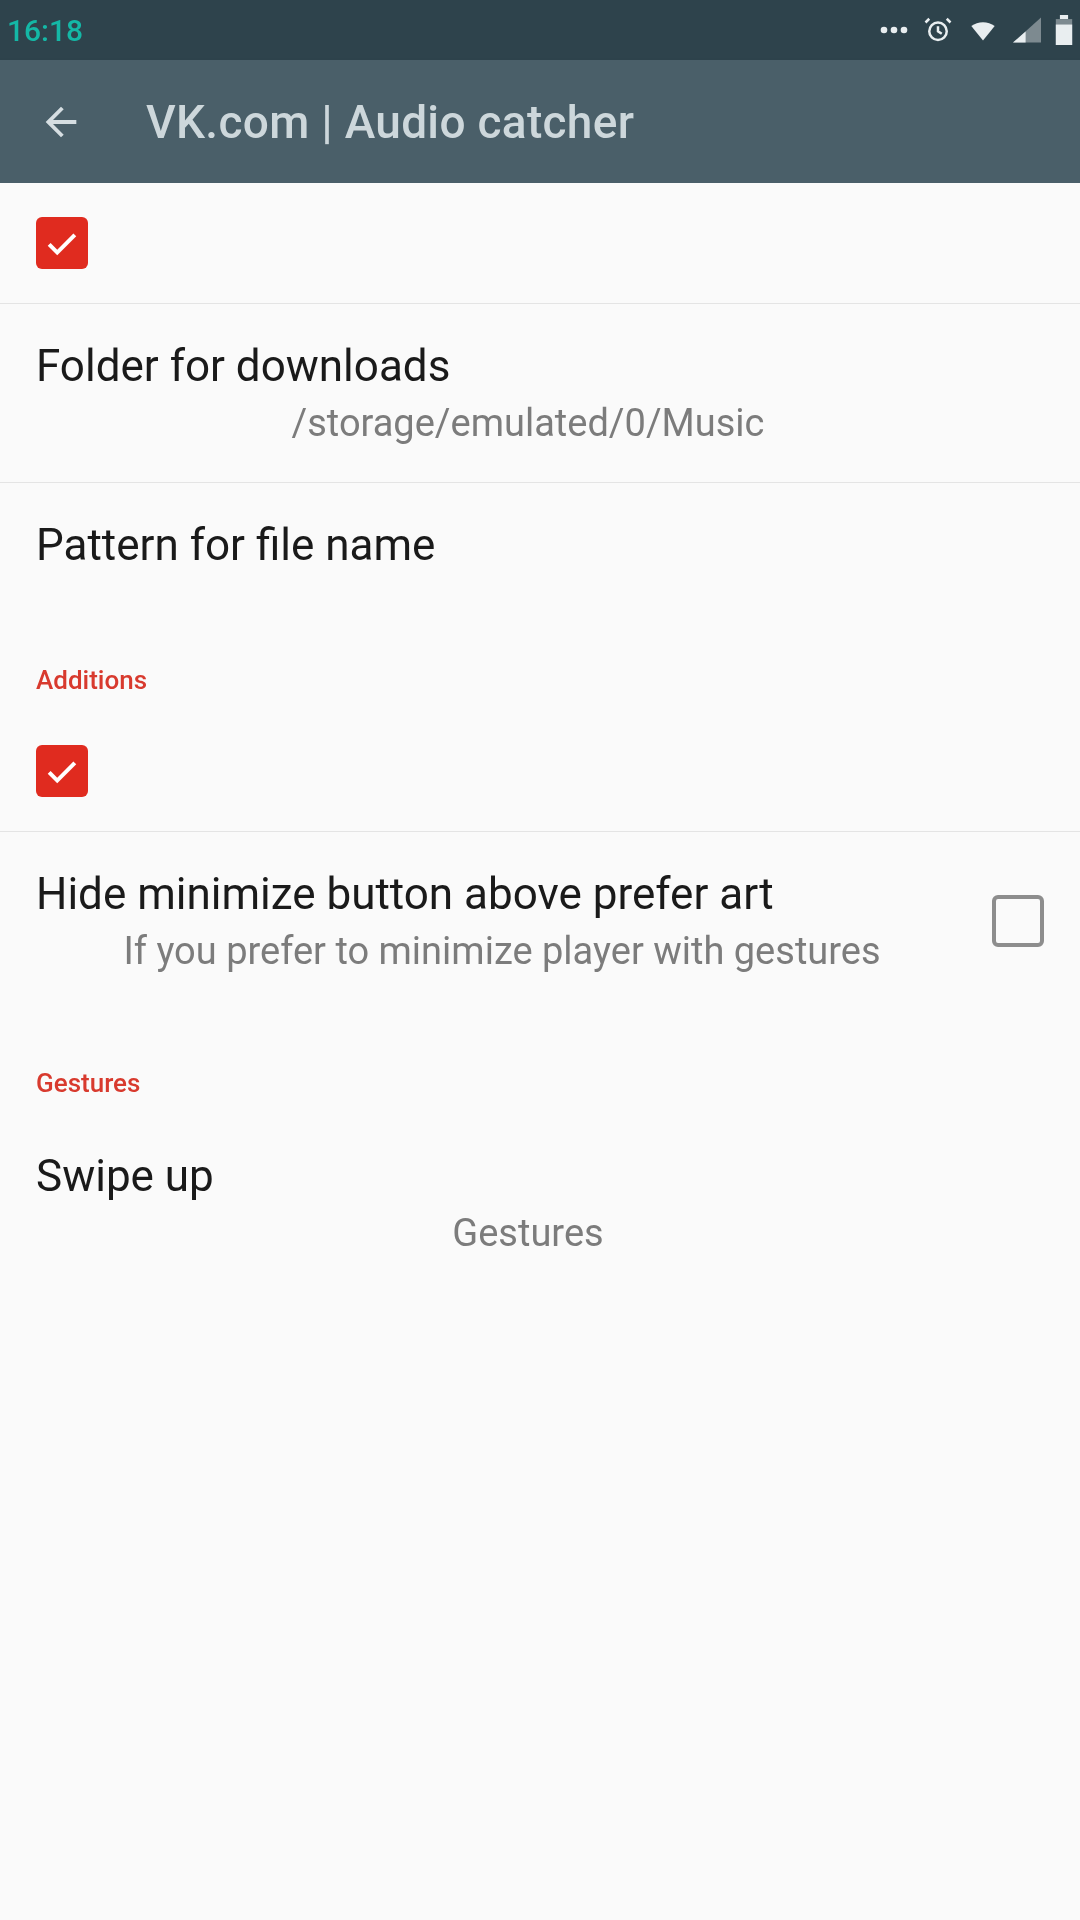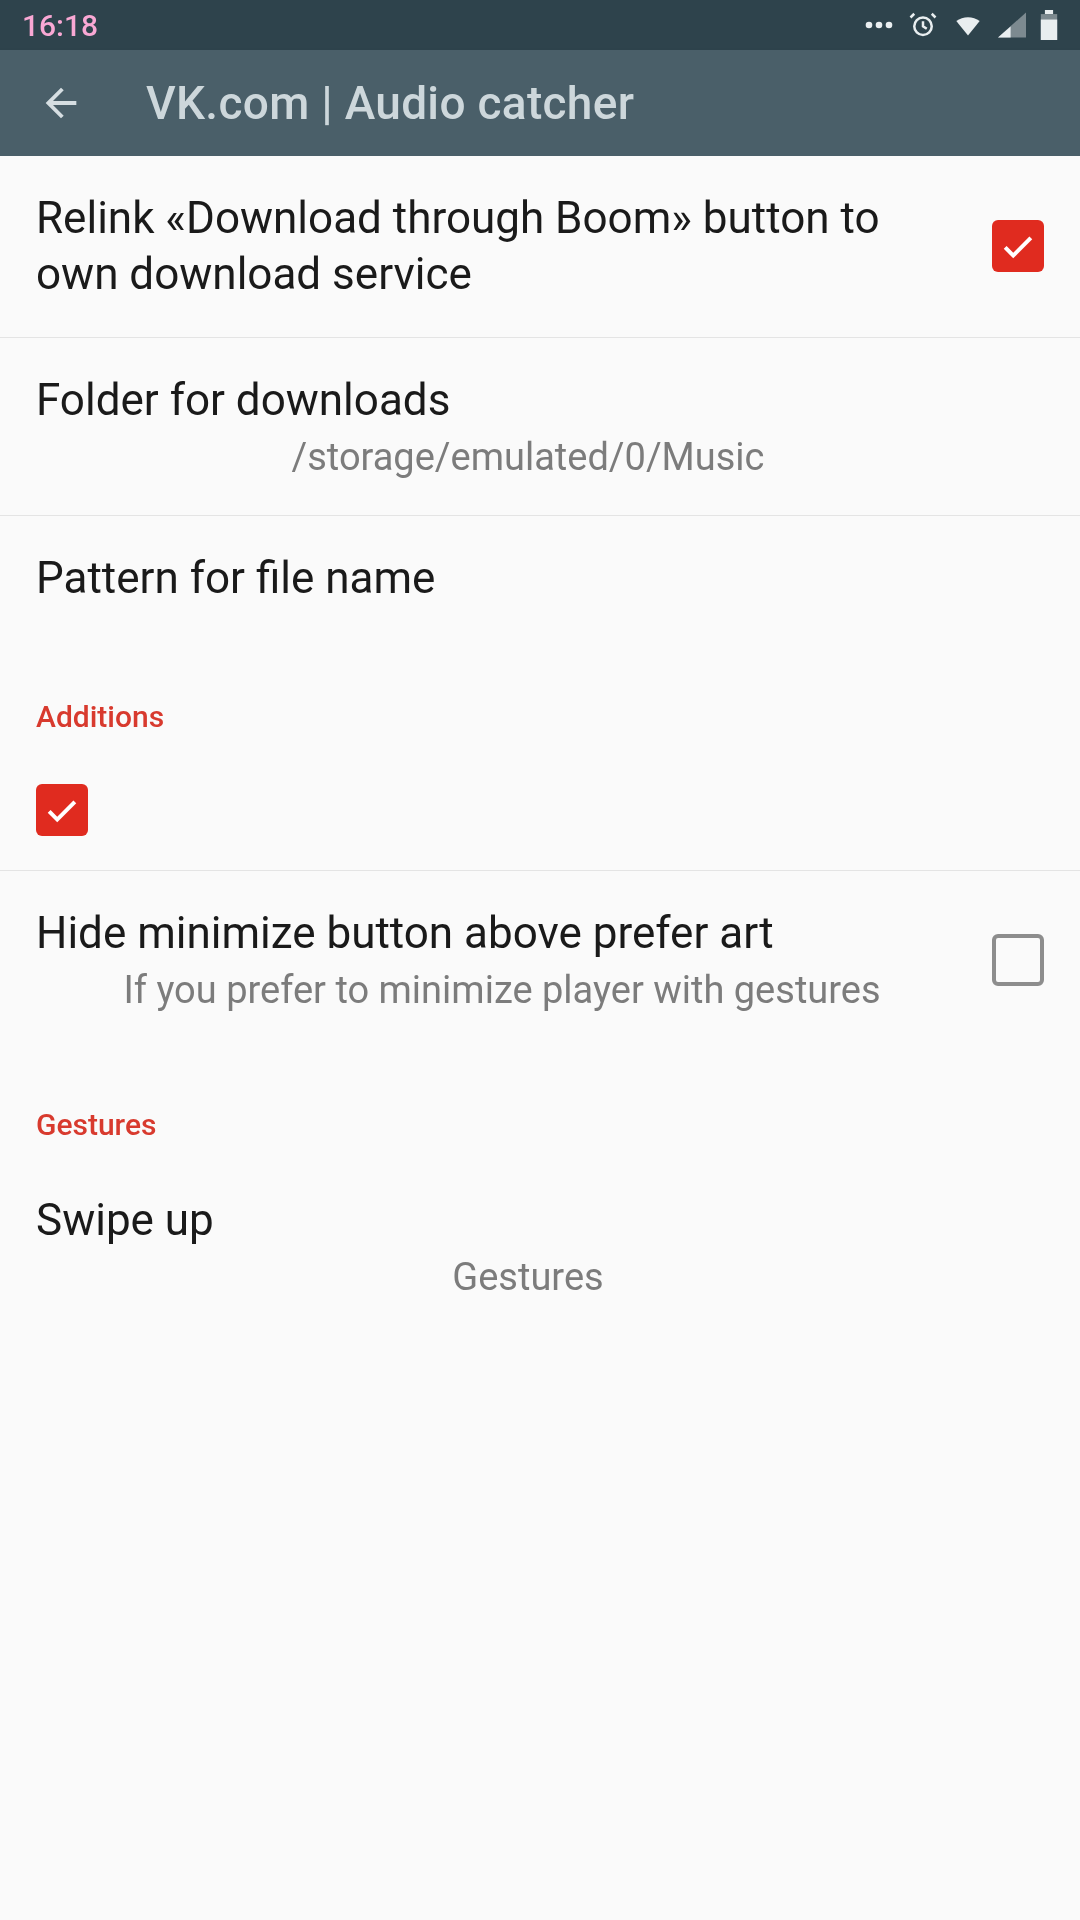--- a/index.html
+++ b/index.html
@@ -1,32 +1,32 @@
 <!DOCTYPE html>
 <html><head>
 <meta charset="utf-8">
 <style>
   * { margin: 0; padding: 0; box-sizing: border-box; }
   html, body { width: 1080px; height: 1920px; font-family: Roboto, -apple-system, "Helvetica Neue", Arial, sans-serif; background: #fafafa; overflow: hidden; }
   .status-bar {
-    height: 50px;
+    height: 60px;
     background: #2e434c;
-    color: #f9a8d4;
+    color: #14b8a6;
     display: flex;
     align-items: center;
-    padding: 0 22px;
+    padding: 0 7px;
     font-size: 30px;
     font-weight: 500;
   }
   .status-bar .spacer { flex: 1; }
   .status-bar .right-icons { display: flex; align-items: center; gap: 14px; }
   .status-bar .right-icons span { display: inline-flex; align-items: center; }
 
   .app-bar {
-    height: 106px;
+    height: 123px;
     background: #4a5f69;
     display: flex;
     align-items: center;
     padding: 0 36px;
     color: #d6dee2;
     box-shadow: 0 4px 6px rgba(0,0,0,0.18);
   }
   .app-bar .back { width: 50px; height: 50px; display: flex; align-items: center; justify-content: center; margin-right: 60px; }
   .app-bar .title { font-size: 46px; font-weight: 500; letter-spacing: 0.3px; color: #cdd7db; }
 
@@ -66,21 +66,21 @@
     background: #e02b1f;
   }
   .checkbox.unchecked {
     border: 4px solid #8d8d8d;
     background: transparent;
   }
   .checkbox.checked svg { width: 38px; height: 38px; }
 
   .section-header {
     padding: 58px 36px 16px 36px;
-    font-size: 30px;
+    font-size: 26px;
     font-weight: 500;
     color: #d83a2e;
   }
 </style>
 </head>
 <body>
 
 <div class="status-bar">
   <span>16:18</span>
   <span class="spacer"></span>
@@ -123,23 +123,20 @@
     <svg width="46" height="46" viewBox="0 0 24 24">
       <path fill="#d6dee2" d="M20 11H7.83l5.59-5.59L12 4l-8 8 8 8 1.41-1.41L7.83 13H20z"></path>
     </svg>
   </div>
   <div class="title">VK.com | Audio catcher</div>
 </div>
 
 <div class="content">
 
   <div class="item">
-    <div class="texts">
-      <div class="primary">Relink «Download through Boom» button to own download service</div>
-    </div>
     <div class="checkbox checked">
       <svg viewBox="0 0 24 24">
           <path fill="#fff" d="M9 16.2l-4.2-4.2L3 13.8 9 19.8 21 7.8 19.2 6z"></path>
         </svg>
     </div>
   </div>
 
   <div class="item">
     <div class="texts">
       <div class="primary">Folder for downloads</div>

